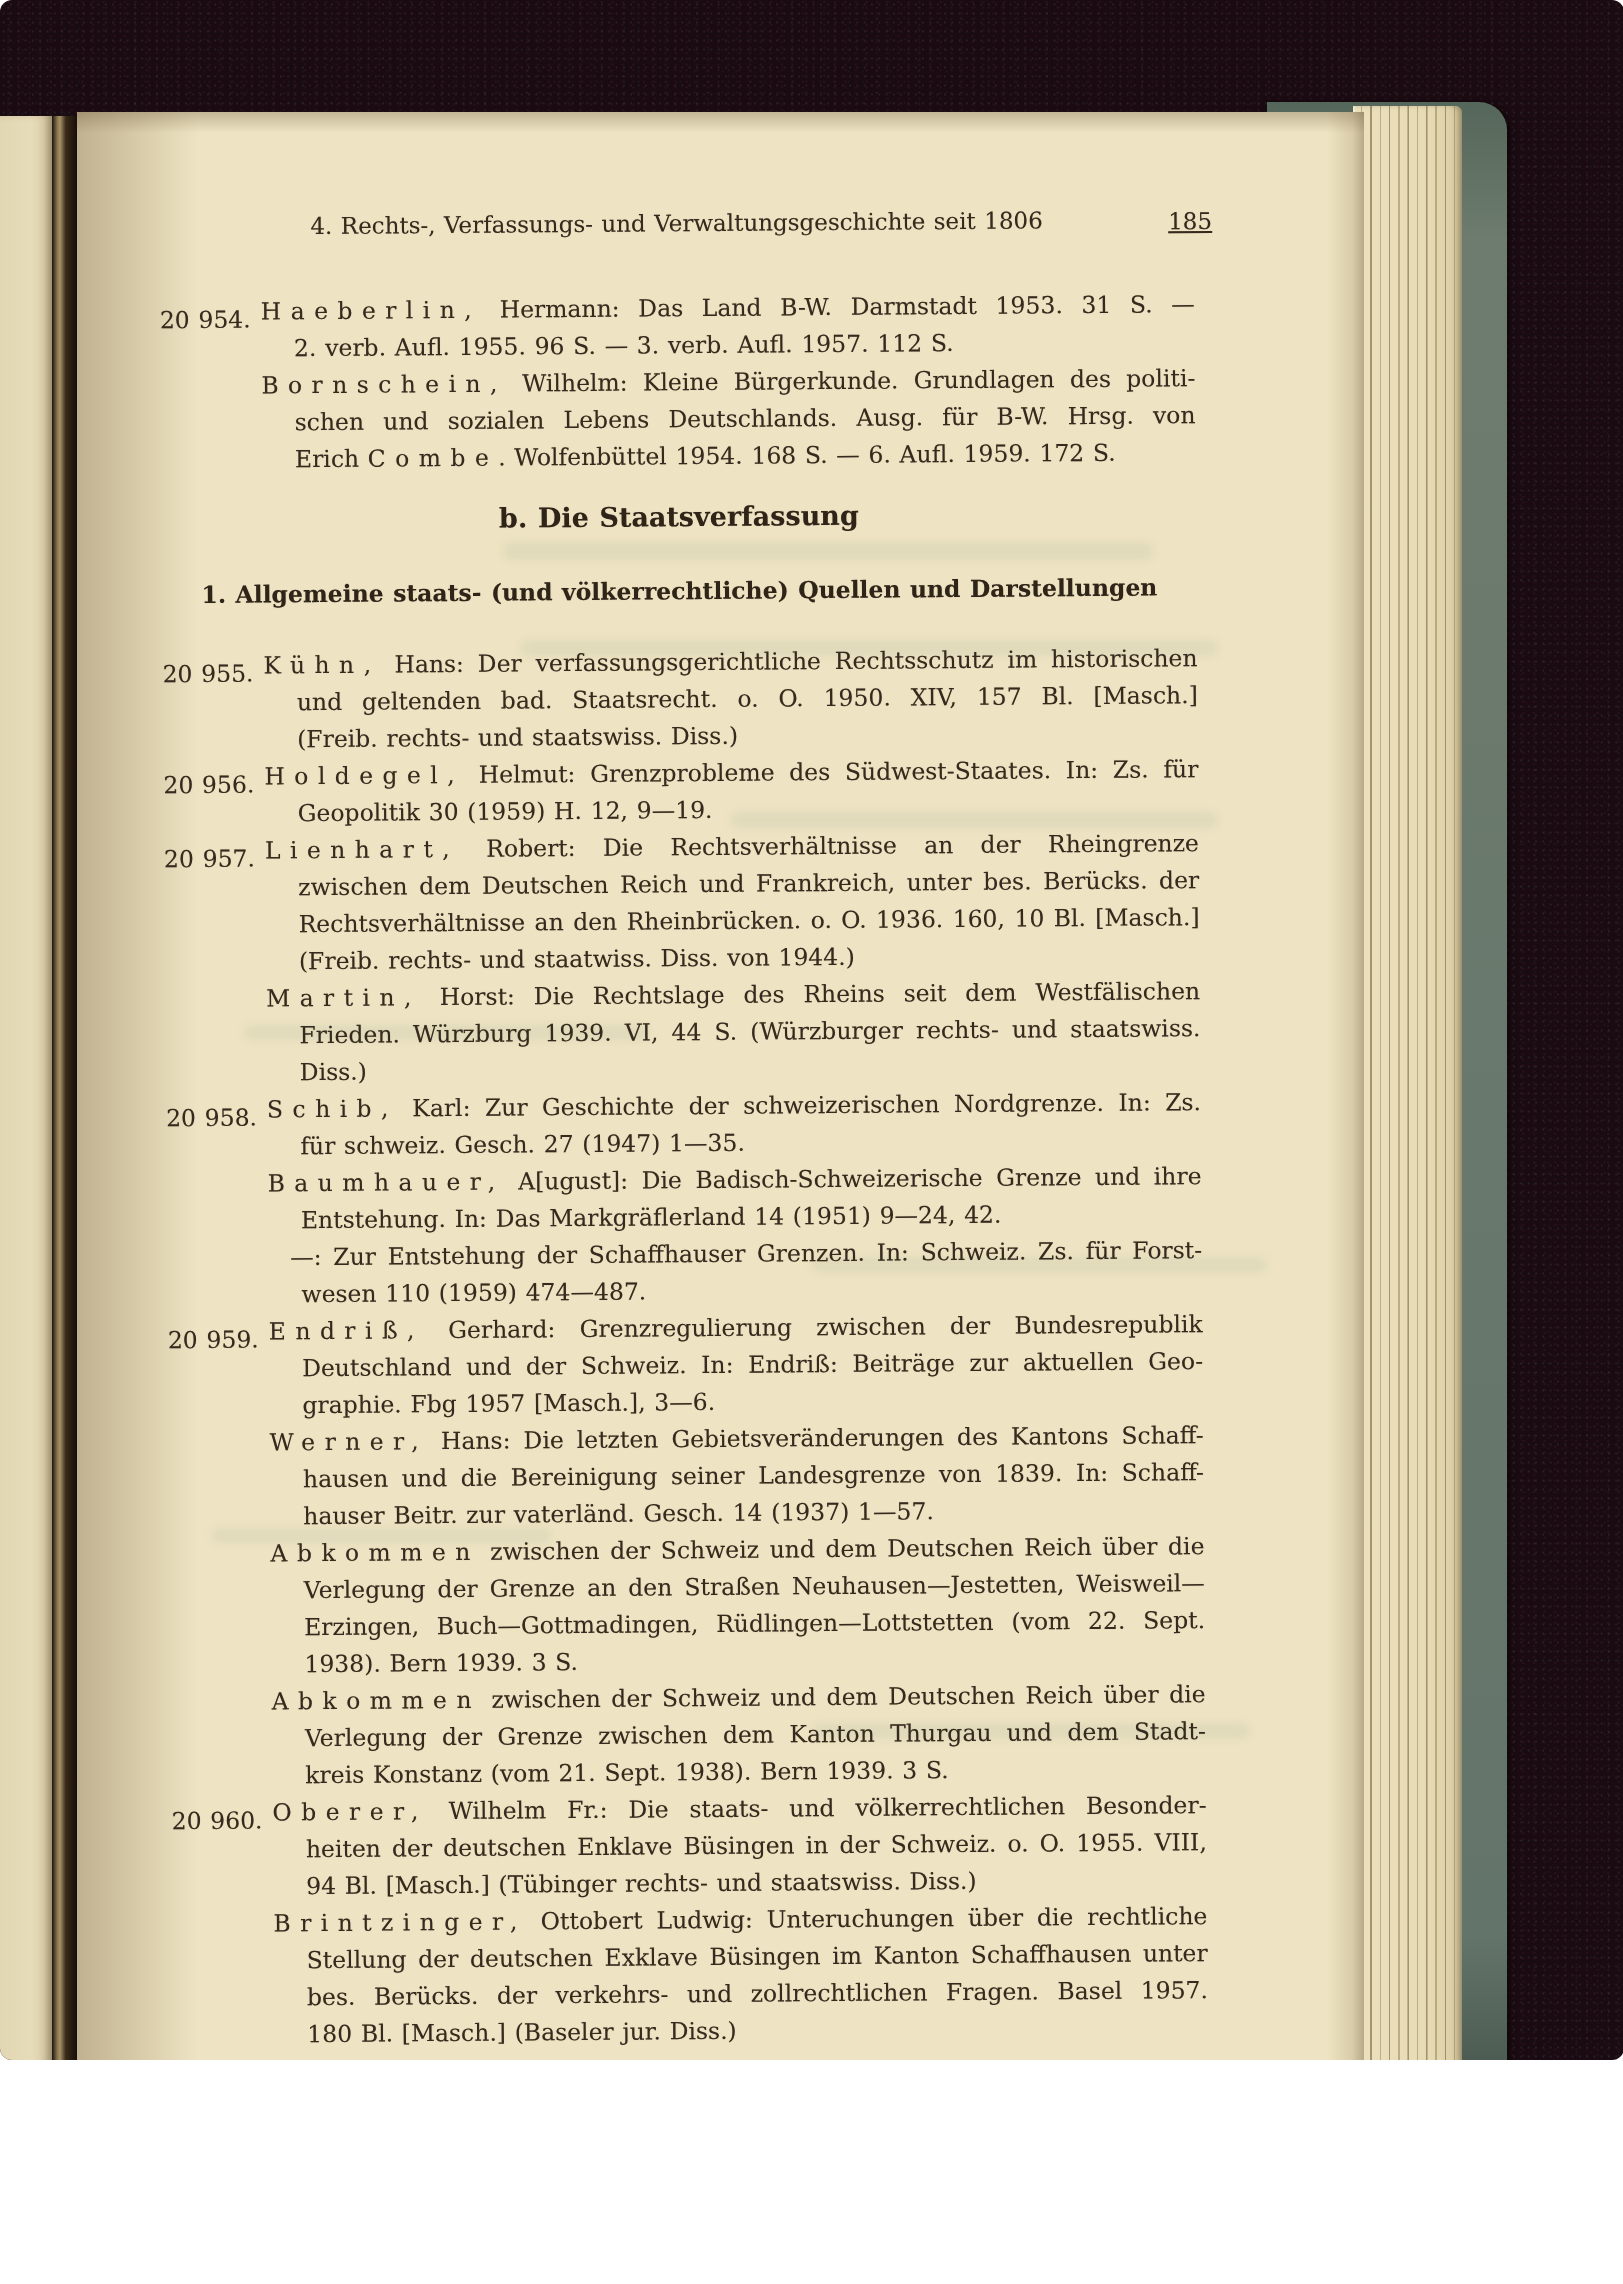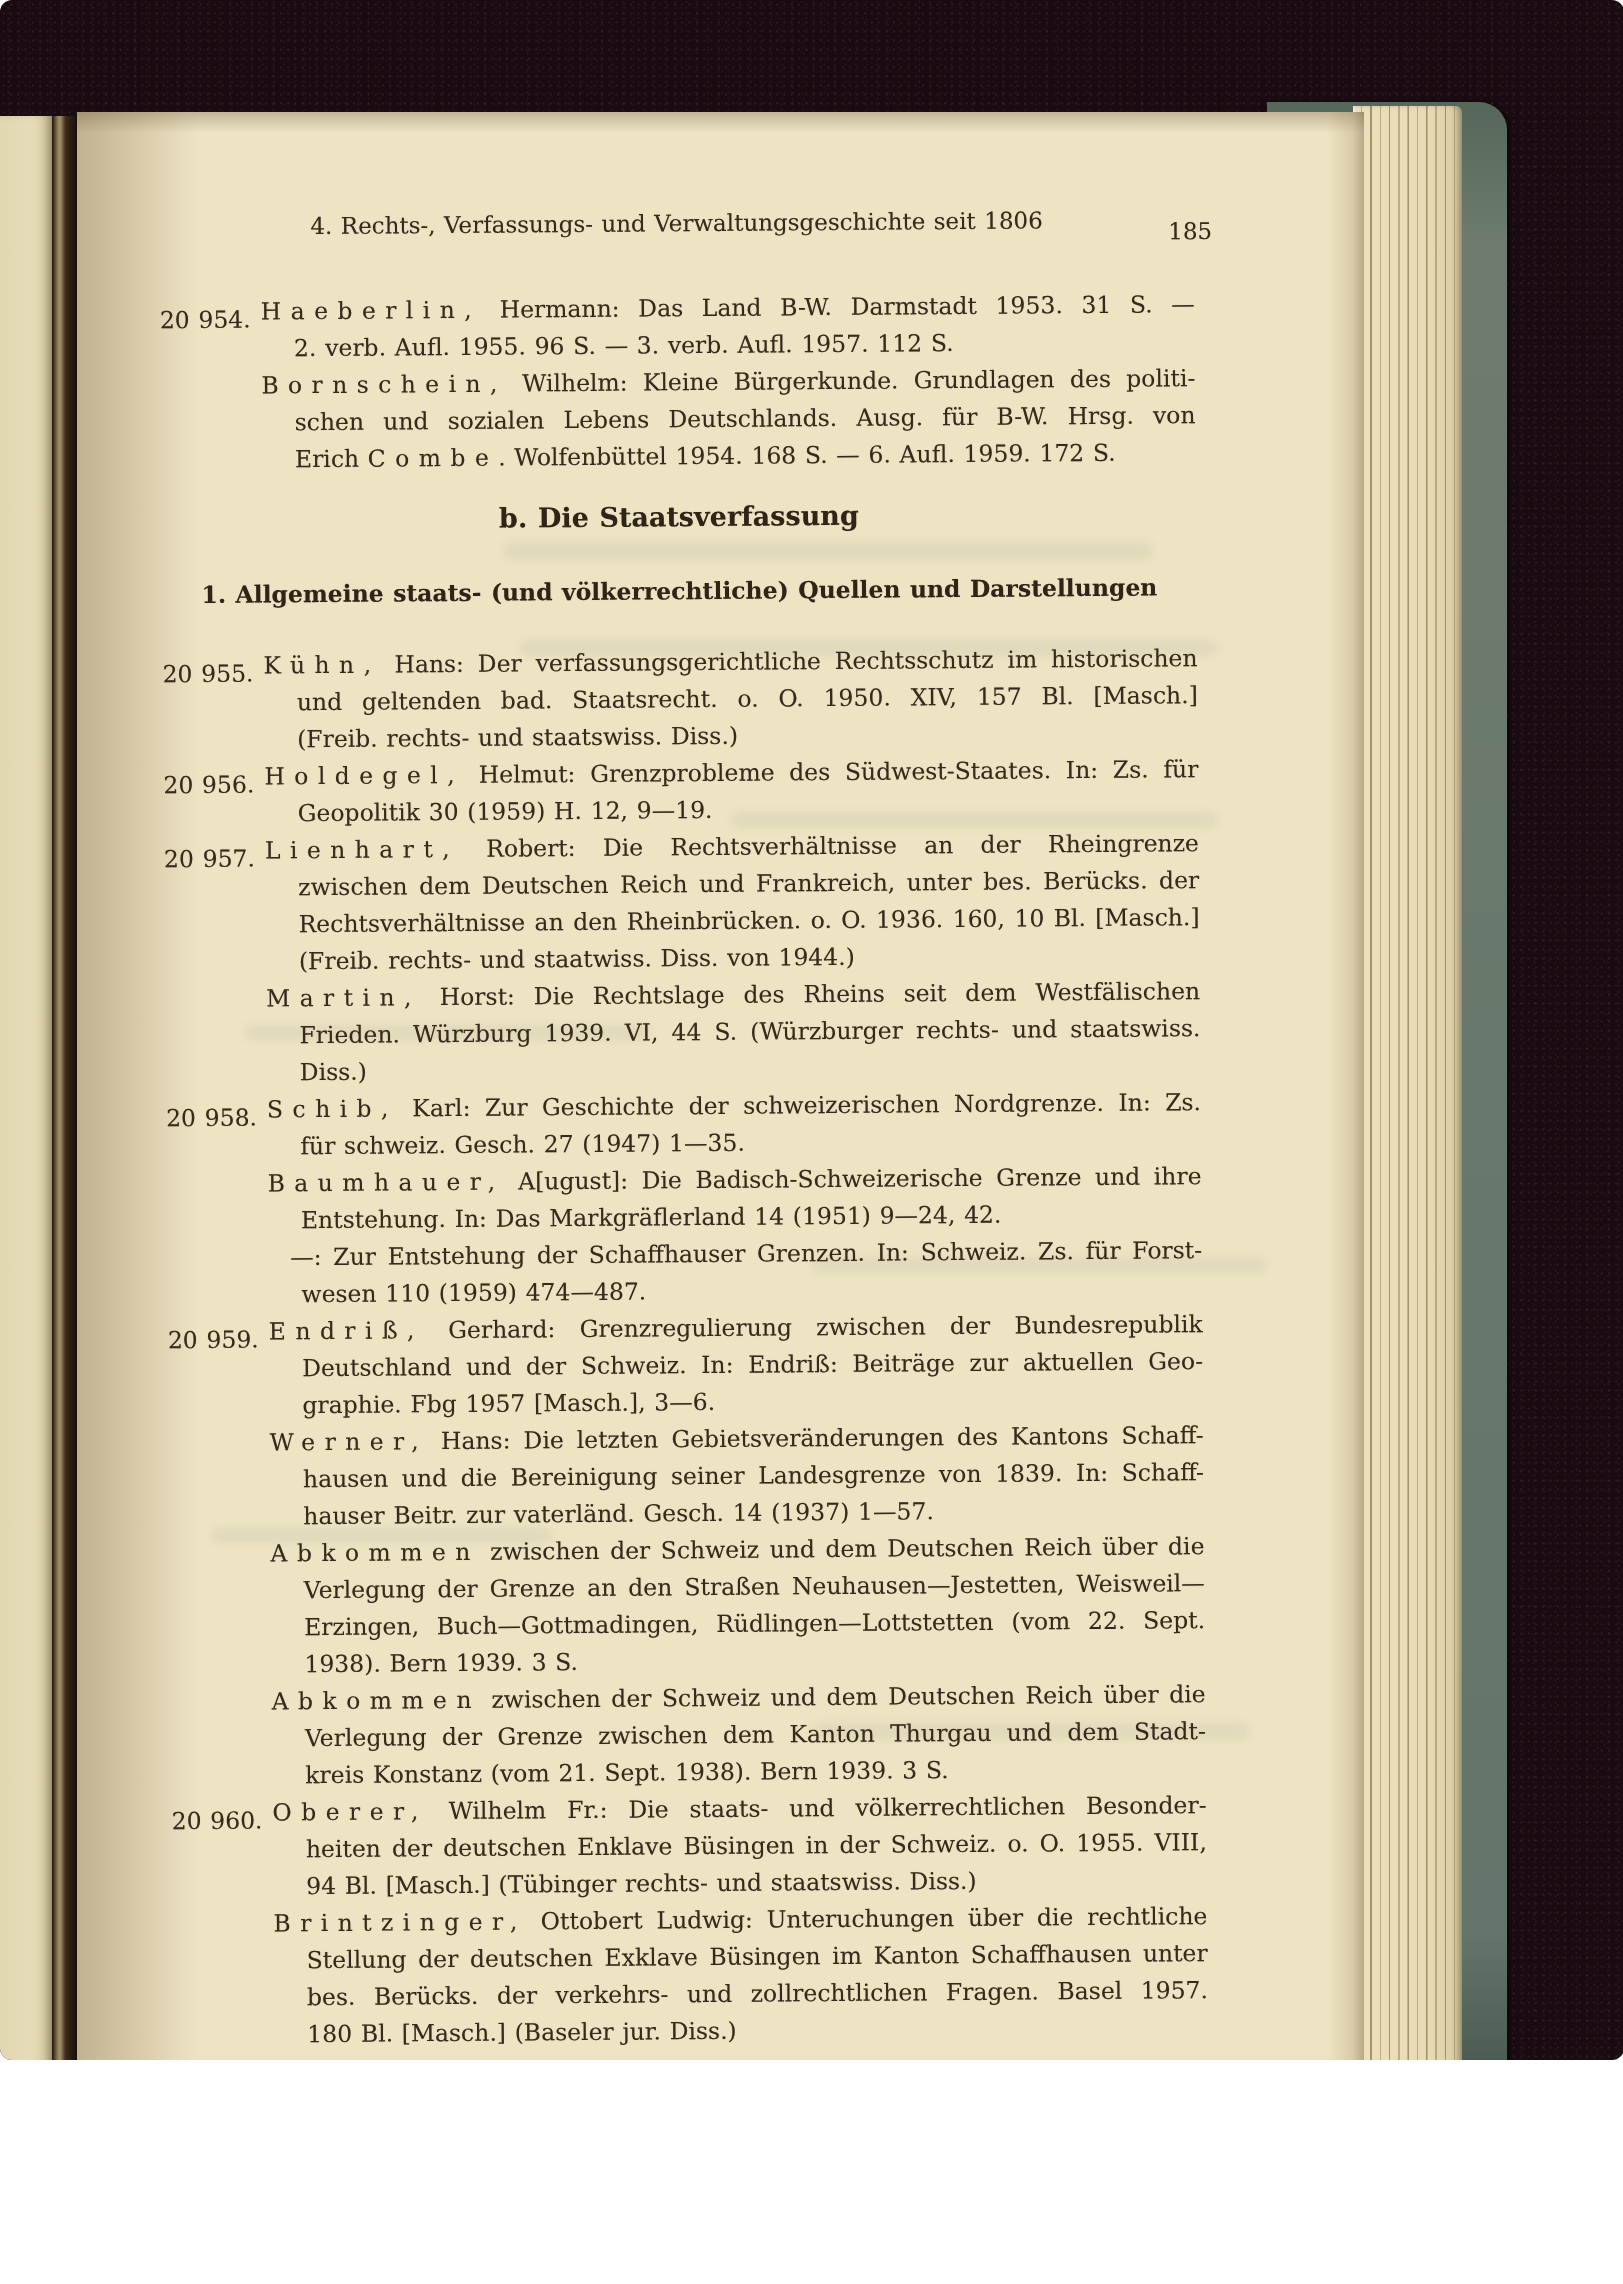--- a/index.html
+++ b/index.html
@@ -52,21 +52,21 @@
   }
   .showthrough{ position:absolute; background:rgba(130,158,132,.13); filter:blur(4px); border-radius:8px; }
   
   .text-layer{
     position:absolute; left:166px; top:213px; width:1035px;
     transform:rotate(-0.45deg); transform-origin:32px 893px;
     color:#352a1d; font-size:23.5px; word-spacing:1.2px;
     text-shadow:0 0 0.8px rgba(60,45,25,.35);
   }
   .running-head{ position:relative; text-align:center; font-size:23px; line-height:29px; margin-bottom:52px; }
-  .running-head .pagenum{ position:absolute; right:-18px; top:12px; }
+  .running-head .pagenum{ position:absolute; right:-18px; top:2px;text-decoration:underline; }
   .heading{ font-weight:bold; font-size:27px; line-height:36px; text-align:center; margin-top:24px; color:#2f2418; }
   .subheading{ font-weight:bold; font-size:23.5px; line-height:34px; text-align:center; margin-top:39px; margin-bottom:36px; color:#2f2418; }
   .entry{ position:relative; }
   .entry .num{ position:absolute; left:0; top:8px; line-height:37px; }
   .line{ line-height:37px; }
   .line.first{ margin-left:101px; }
   .line.cont{ margin-left:134px; }
   .line.dashfirst{ margin-left:123px; }
   .line.j{ text-align:justify; text-align-last:justify; }
   .sp{ letter-spacing:0.40em; }

